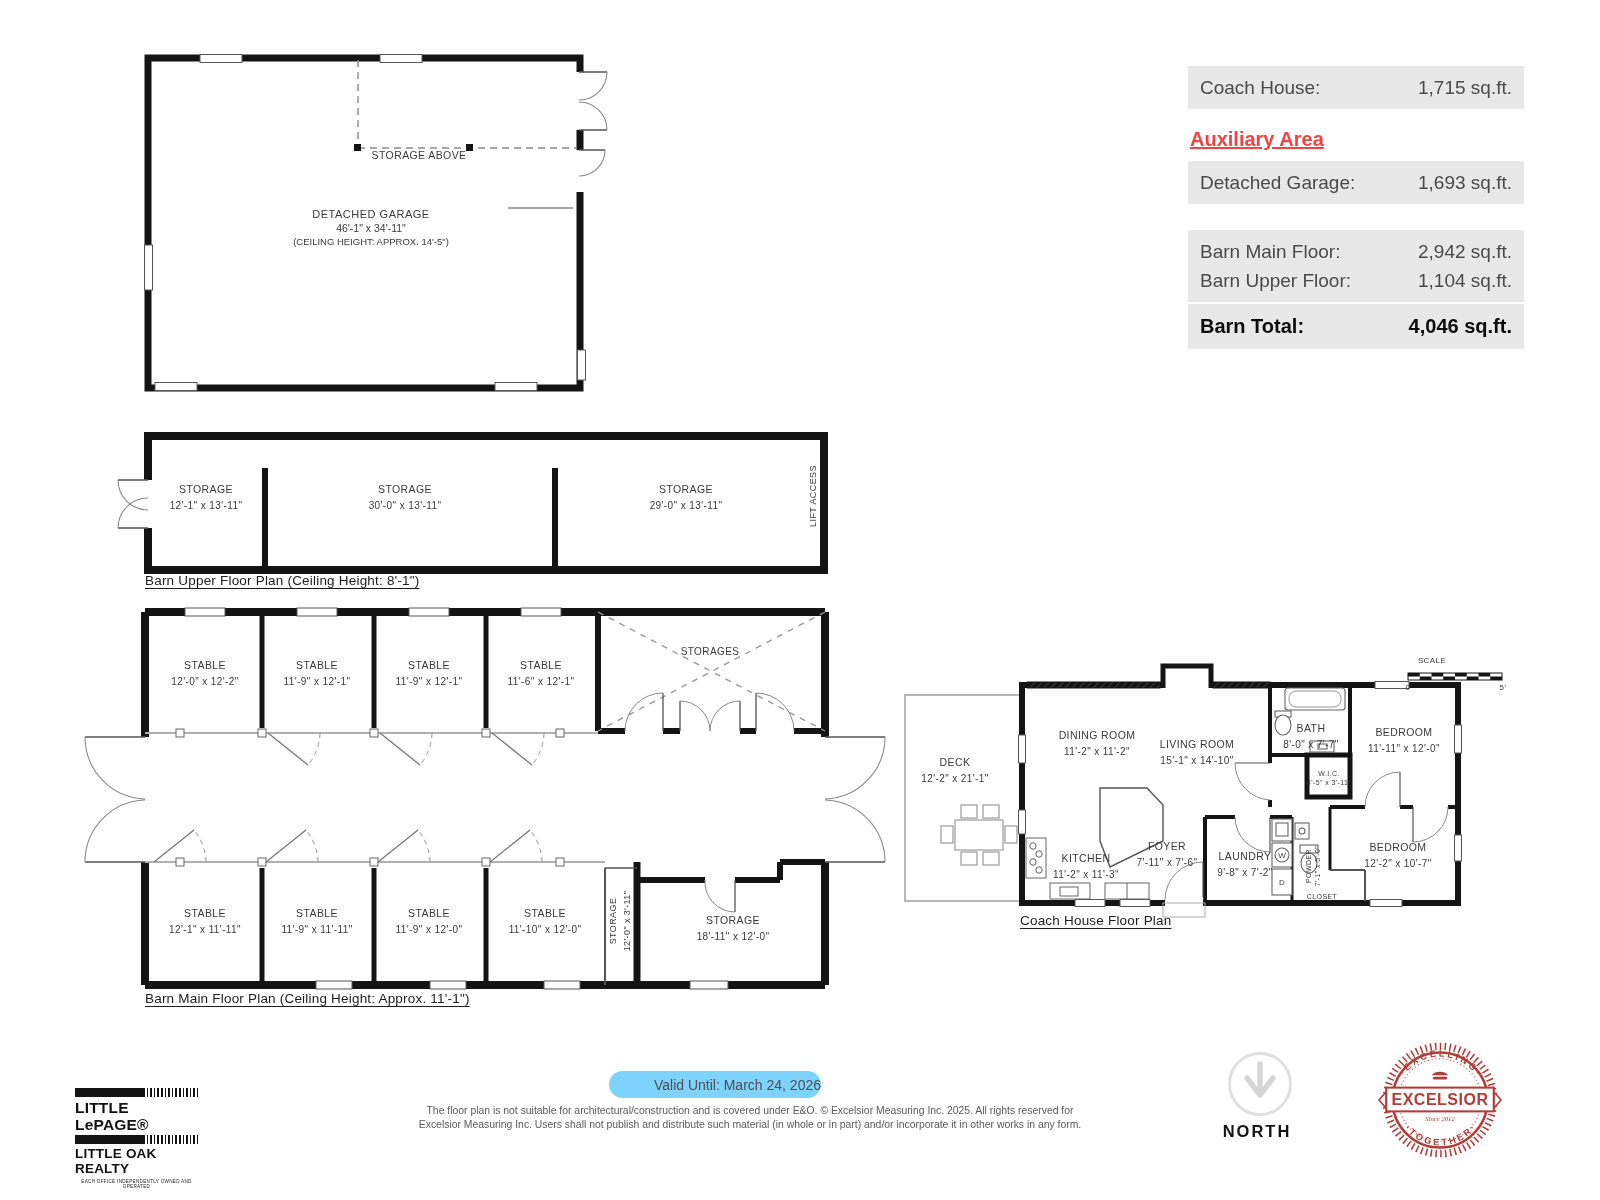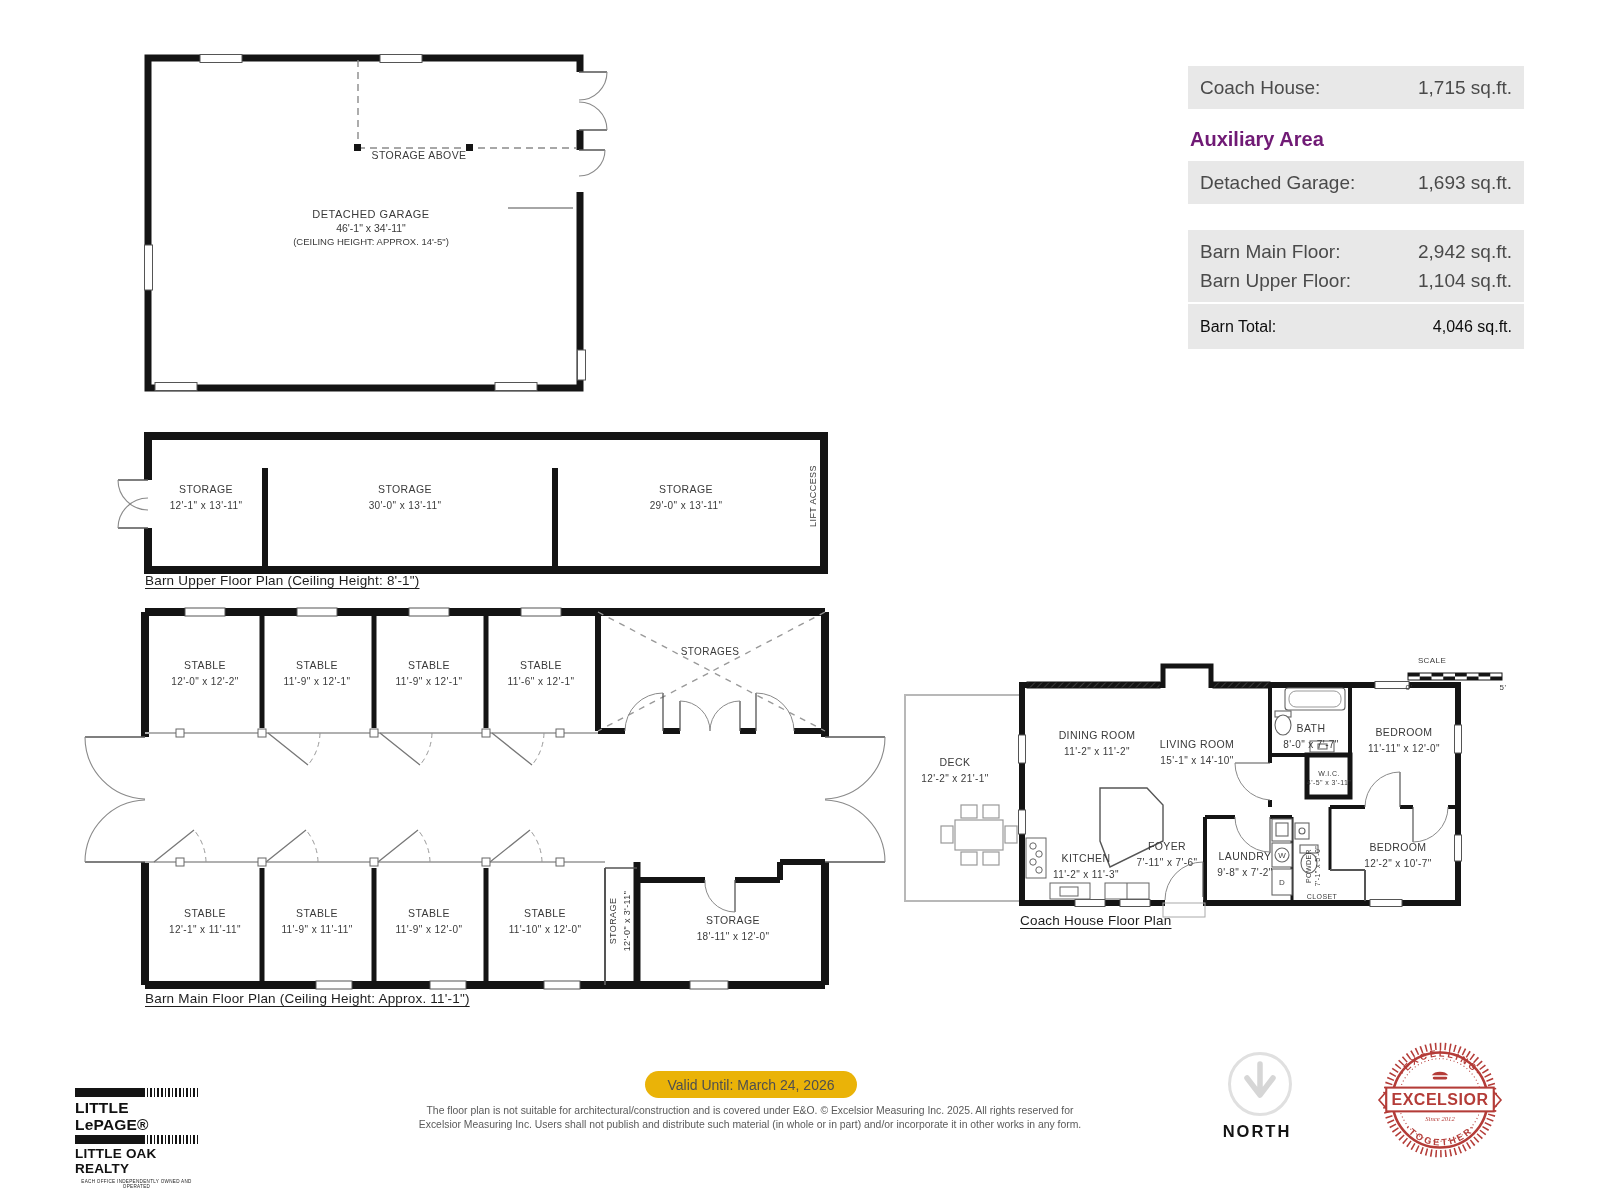--- a/index.html
+++ b/index.html
@@ -12,32 +12,32 @@
   .rl .nm{font-size:10.5px;}
   .rl.vert{transform:translate(-50%,-50%) rotate(-90deg);}
   .rl.small{font-size:7px;line-height:1.3;}
   .rl.small .nm{font-size:7px;}
   .caption{position:absolute;font-size:13.5px;color:#1d1d1d;letter-spacing:.2px;
            text-decoration:underline;text-underline-offset:3px;white-space:nowrap;}
   
   #info-panel{position:absolute;left:1160px;top:66px;width:336px;font-size:19px;color:#4a4a4a;margin-left:28px;}
   .ibox{background:#e8e8e8;padding:7px 12px;}
   .irow{display:flex;justify-content:space-between;line-height:29px;}
-  .aux-h{font-size:20px;font-weight:bold;color:#701a75;margin:19px 0 10px 2px;}
-  .total .irow{font-weight:normal;color:#0c0c0c;font-size:16px;line-height:31px;}
+  .aux-h{font-size:20px;font-weight:bold;color:#ef4444;margin:19px 0 10px 2px;text-decoration:underline;}
+  .total .irow{font-weight:bold;color:#0c0c0c;font-size:20px;line-height:31px;}
   
   #rlp{position:absolute;left:75px;top:1086px;width:123px;}
   .rlp-bar{height:9px;display:flex;margin:2px 0;}
   .rlp-bar .solid{background:#141414;width:55%;}
   .rlp-bar .stripe{flex:1;background:repeating-linear-gradient(90deg,#141414 0 1.6px,#ffffff 1.6px 3.6px);}
   .rlp-t1{font-weight:bold;font-size:15.5px;color:#111;letter-spacing:.2px;line-height:17px;}
   .rlp-t2{font-weight:bold;font-size:13.5px;color:#111;letter-spacing:.2px;line-height:15px;margin-top:1px;}
   .rlp-tag{font-size:4.6px;color:#222;letter-spacing:.3px;text-align:center;margin-top:3px;}
-  #valid-pill{position:absolute;left:645px;top:1071px;width:212px;height:27px;background:#eab308;
-              border-radius:14px;display:flex;align-items:center;justify-content:center;
+  #valid-pill{position:absolute;left:609px;top:1071px;width:212px;height:27px;background:#7dd3fc;
+              border-radius:14px;display:flex;align-items:center;justify-content:flex-end;
               font-size:14px;color:#4f4f4f;}
   #disclaimer{position:absolute;left:395px;top:1104px;width:710px;text-align:center;
               font-size:10.4px;color:#5a5a5a;line-height:1.35;}
   #north-circle{position:absolute;left:1228px;top:1052px;width:58px;height:58px;border:3px solid #e0e0e0;
                 border-radius:50%;}
   #north-label{position:absolute;left:1257px;top:1122px;transform:translateX(-50%);
                font-weight:bold;font-size:16.5px;letter-spacing:2px;color:#141414;}
   .lbl3{position:absolute;transform:translate(-50%,0);text-align:center;color:#3a3a3a;white-space:nowrap;margin-left:13px;}
 </style>
 </head>

